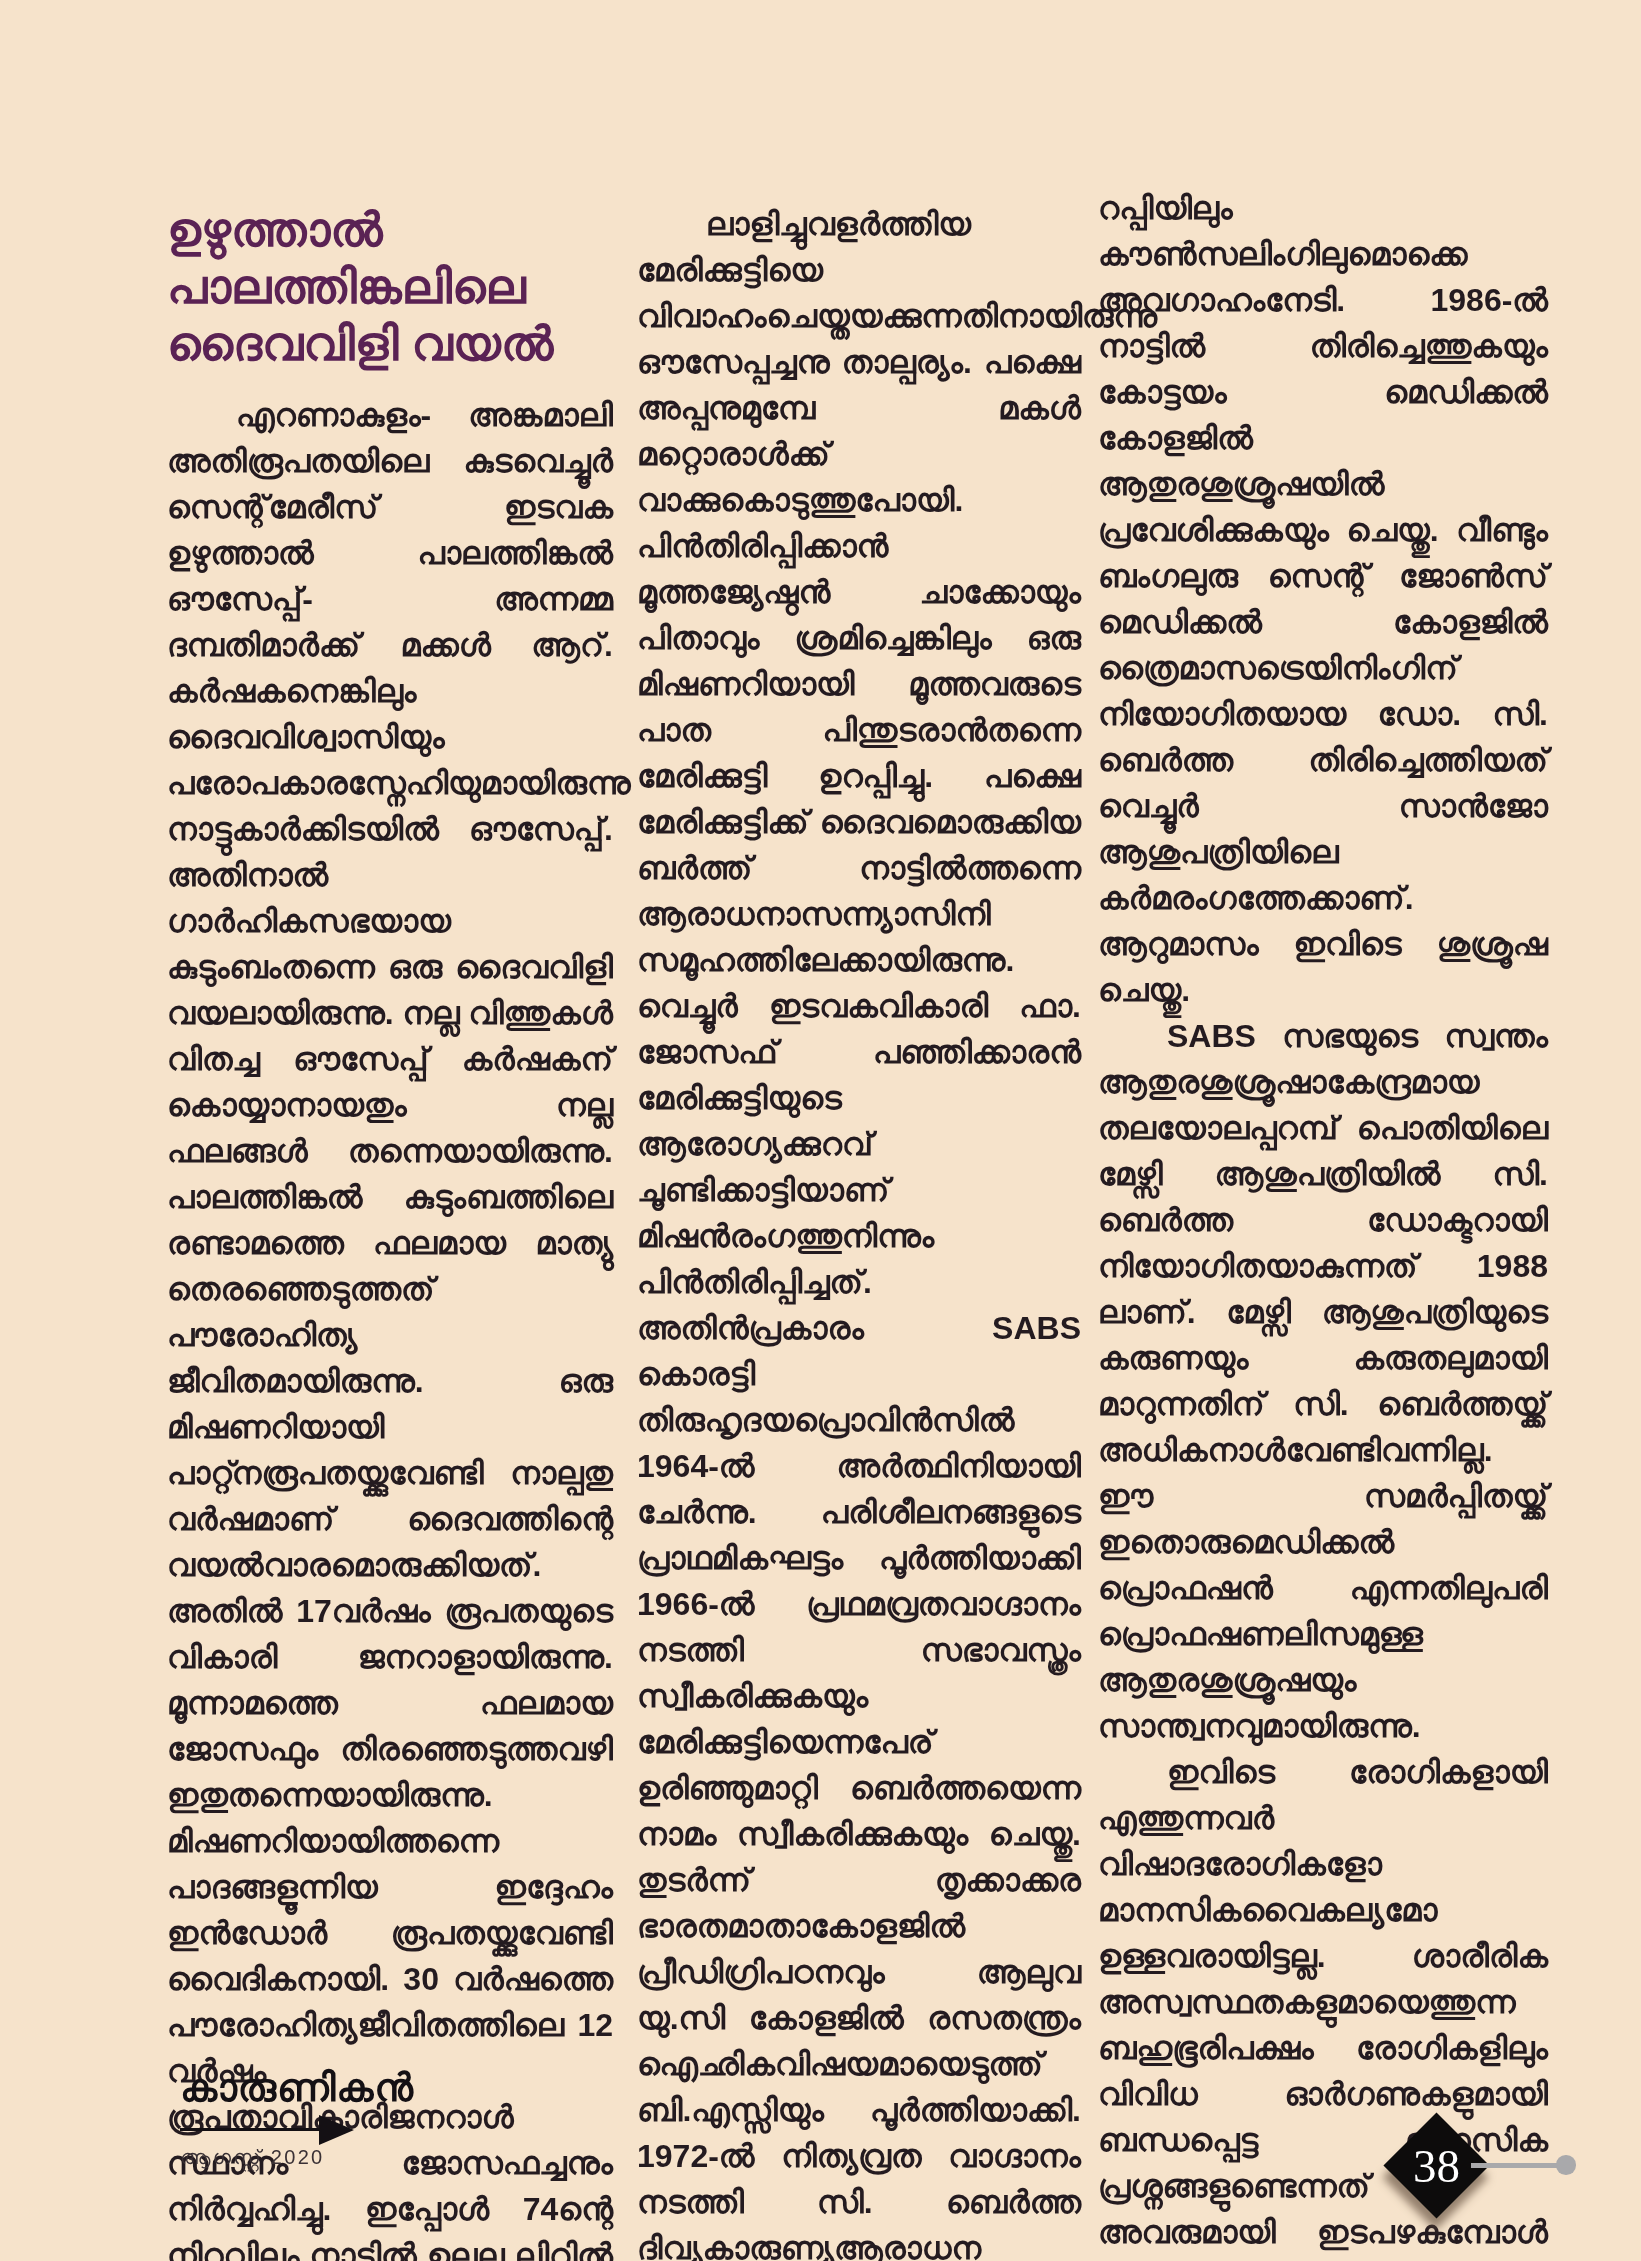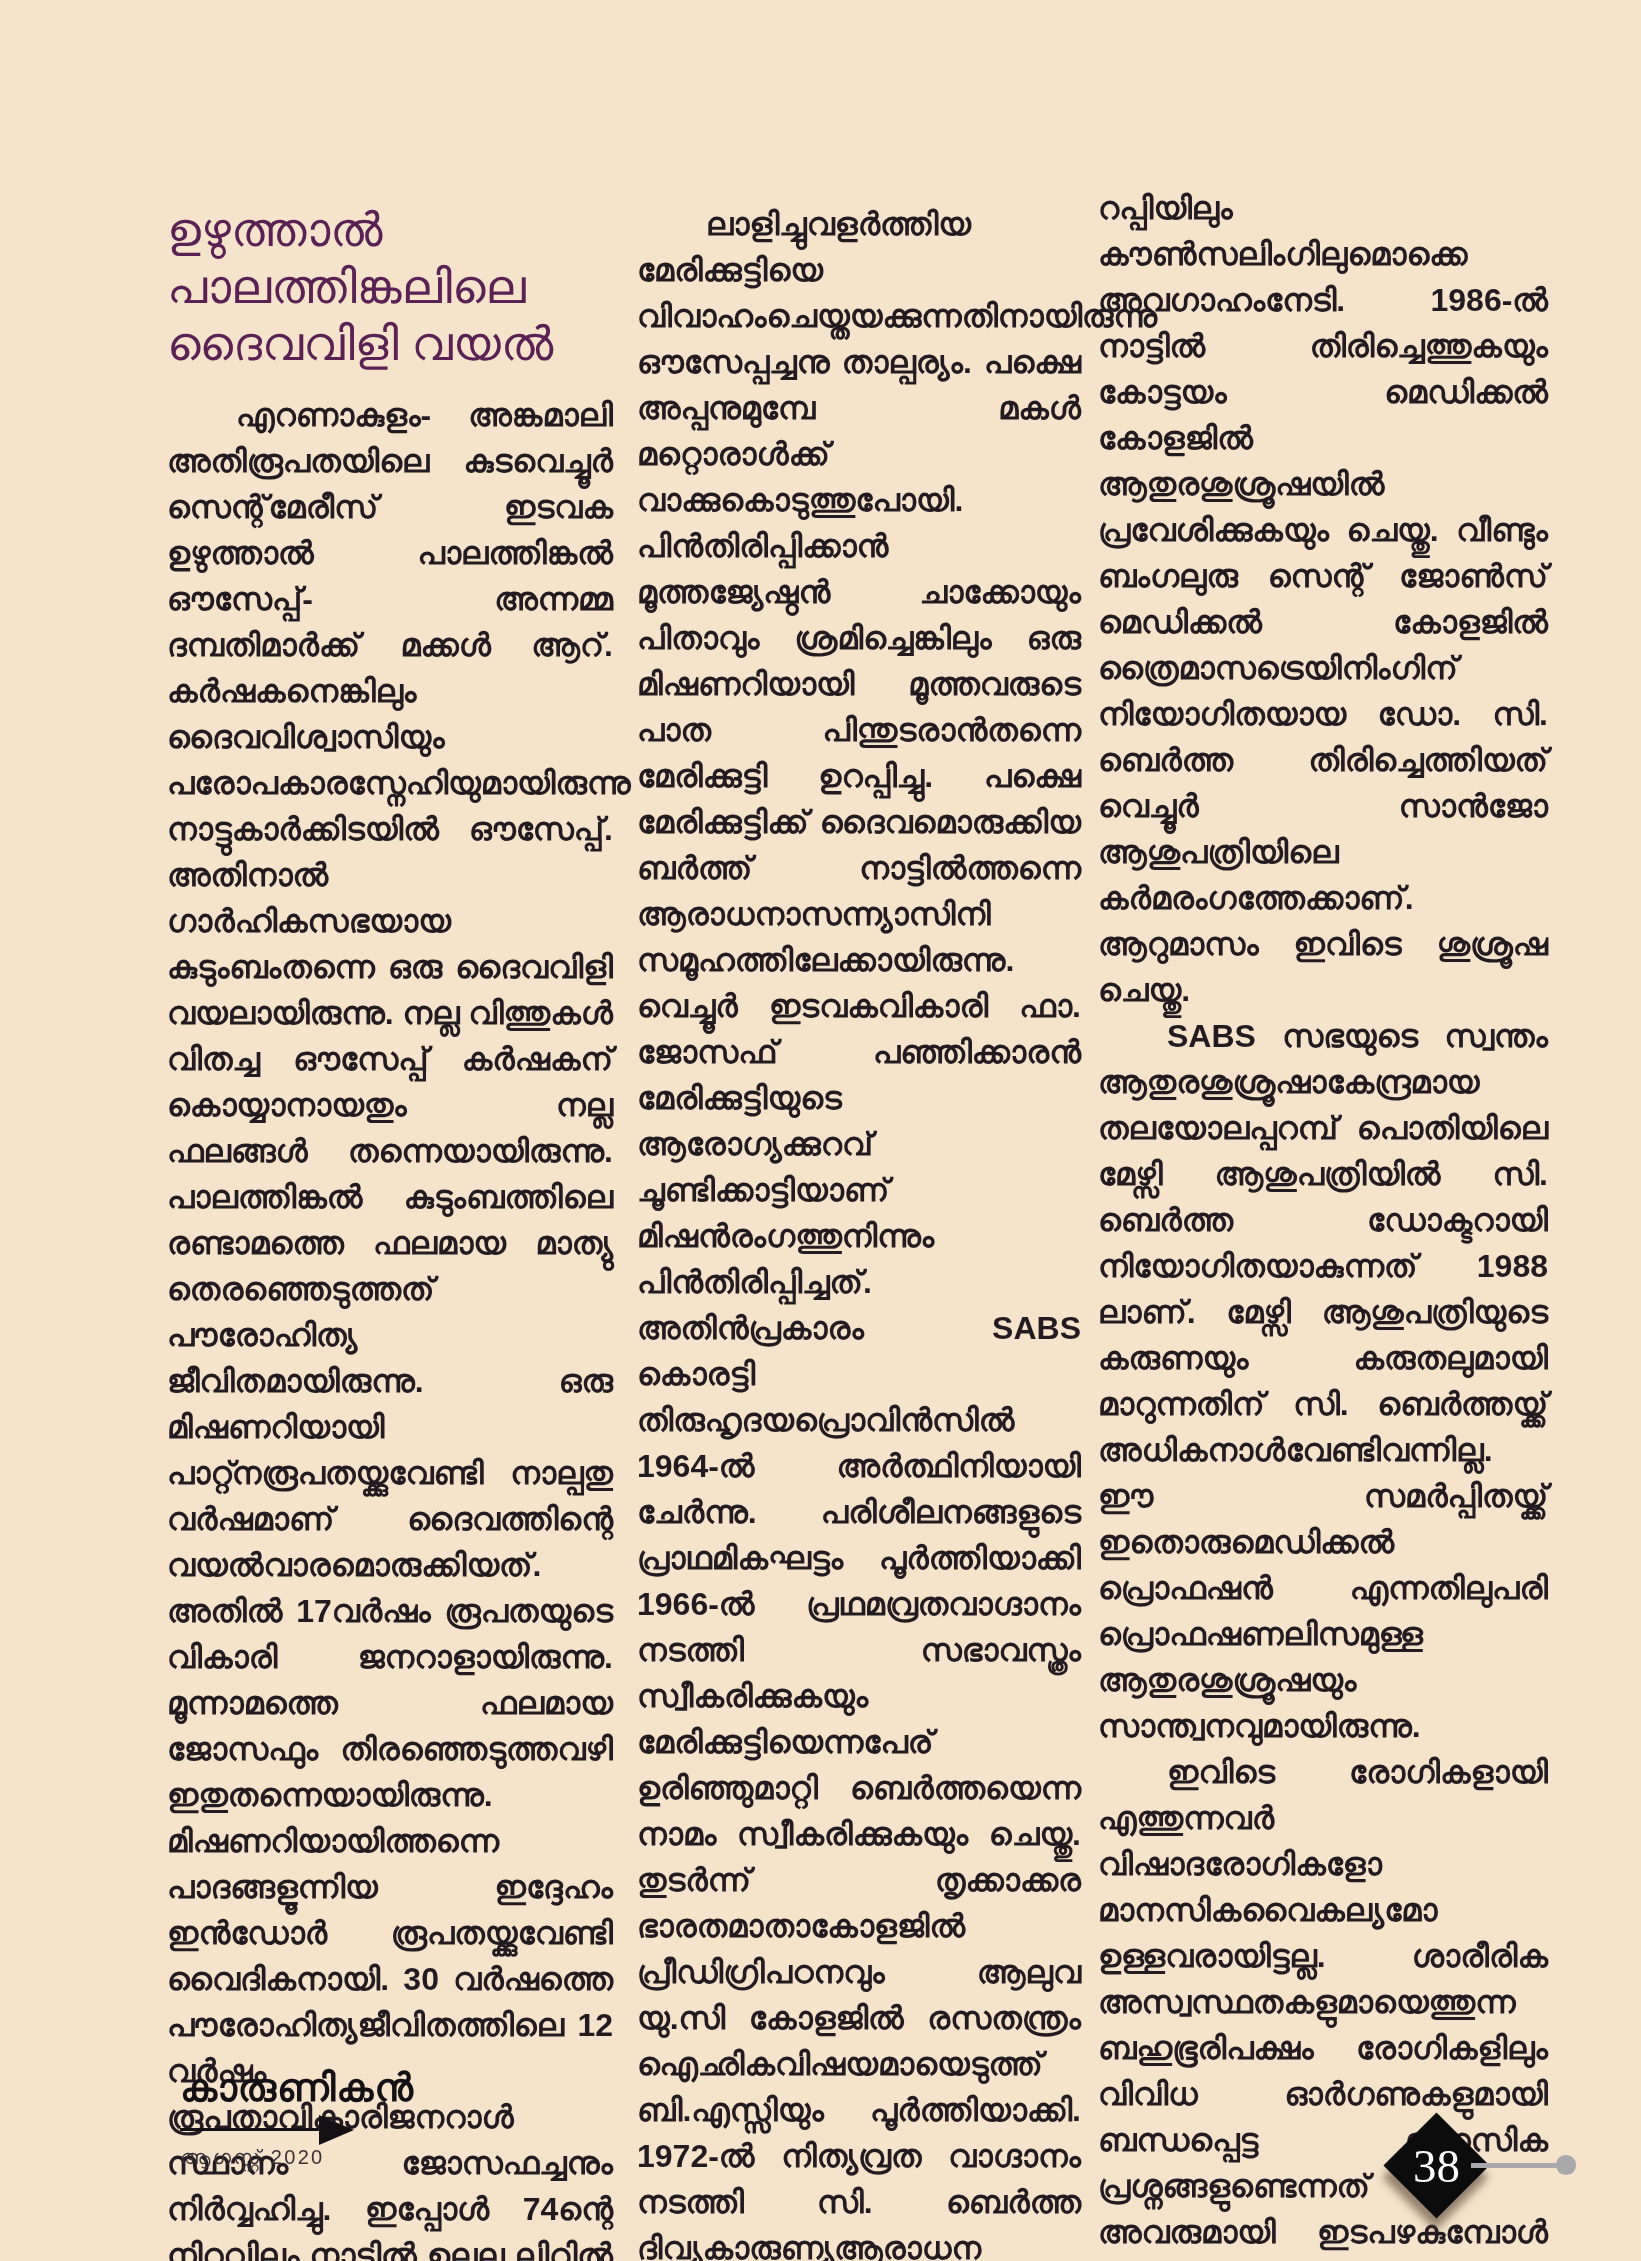--- a/index.html
+++ b/index.html
@@ -17,21 +17,21 @@
     font-size:32px;
     line-height:46px;
     color:#241b20;
   }
   .col-1{left:167px;top:201px;width:446px;}
   .col-2{left:637px;top:201px;width:444px;}
   .col-3{left:1098px;top:185px;width:450px;}
   h2.section{
     font-size:47px;
     line-height:57px;
-    font-weight:normal;
+    font-weight:bold;
     color:#5a2254;
     margin:0 0 19.5px 0;
     text-align:left;
   }
   h2.mid{margin-top:33px;}
   .col p{margin:0;font-weight:bold;}
   .col p.indent{text-indent:69px;}
   .footer-block{
     position:absolute;
     left:180px;top:2066px;

